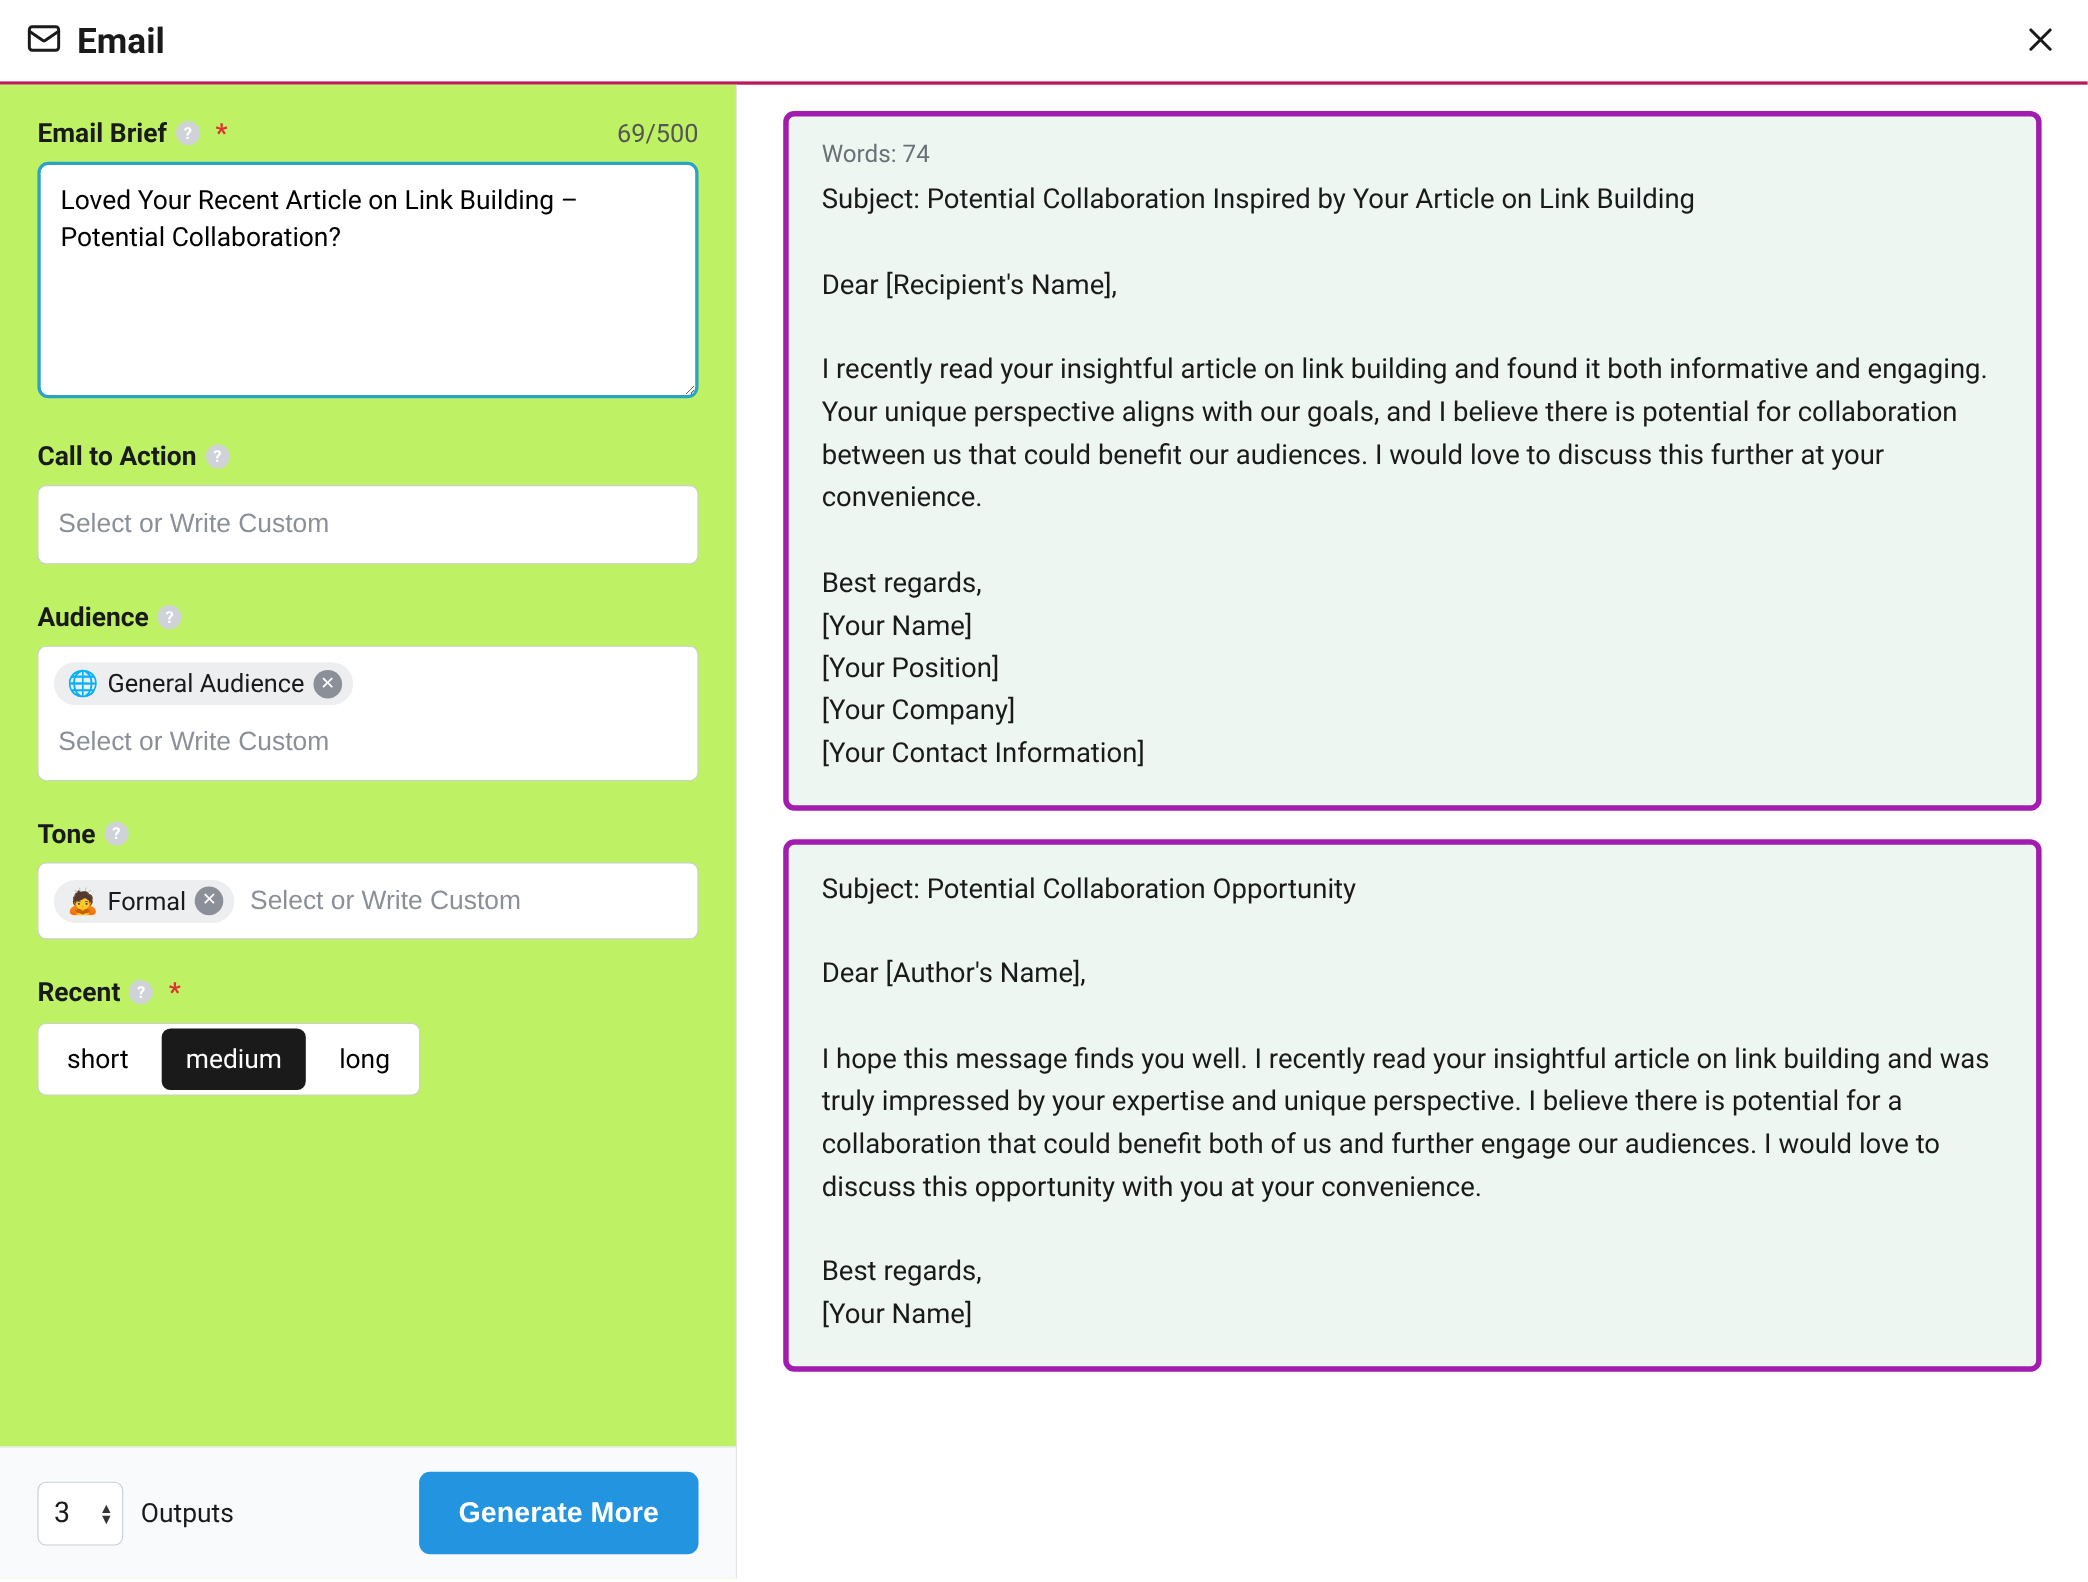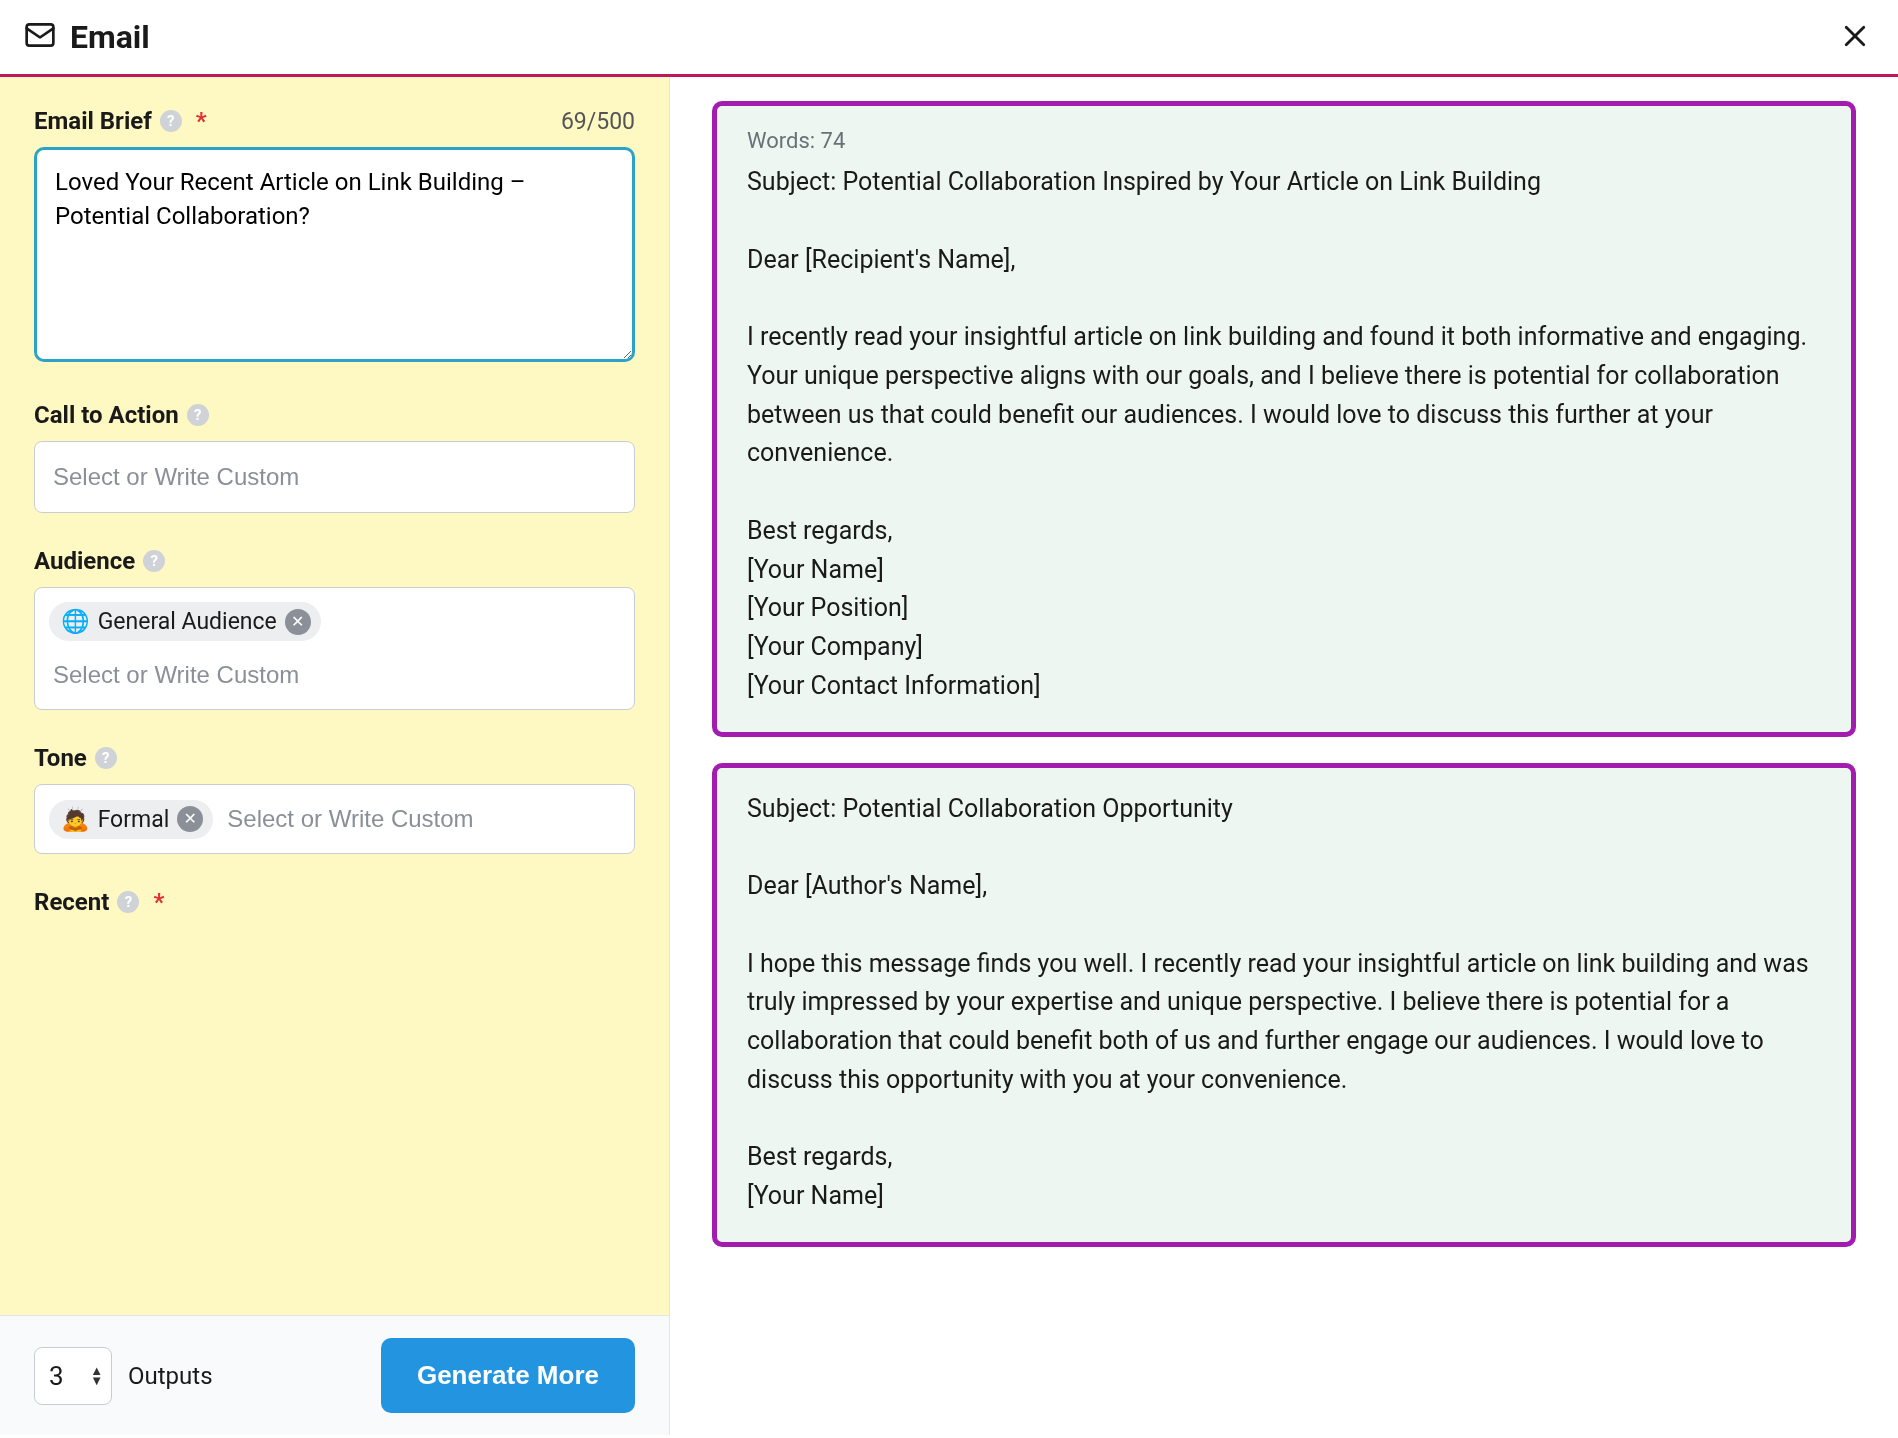--- a/index.html
+++ b/index.html
@@ -20,21 +20,21 @@
   .header-title { font-size: 32px; font-weight: 700; }
   .close-btn { cursor: pointer; background: none; border: none; padding: 0; }
   .main {
     display: flex;
     height: calc(100vh - 80px);
     min-height: 1340px;
   }
   .sidebar {
     width: 670px;
     border-right: 1px solid #e5e5e5;
-    background: #fef9c3;
+    background: #bef264;
     display: flex;
     flex-direction: column;
     position: relative;
   }
   .sidebar-scroll {
     flex: 1;
     overflow-y: auto;
     padding: 30px 34px 10px 34px;
   }
   .field { margin-bottom: 34px; }
@@ -197,20 +197,25 @@
           <input class="placeholder-input" placeholder="Select or Write Custom" style="">
         </div>
       </div>
 
       <div class="field">
         <div class="field-label">
           <span>Recent</span>
           <span class="help-icon">?</span>
           <span class="req">*</span>
         </div>
+        <div class="seg" style="margin-top:14px;">
+          <button>short</button>
+          <button class="active">medium</button>
+          <button>long</button>
+        </div>
       </div>
 
       <div class="field" style="opacity:0.35; margin-bottom:0;">
         <div class="field-label cutoff">
           <span style="visibility:hidden;">Output Language</span>
         </div>
       </div>
 
     </div>
 

